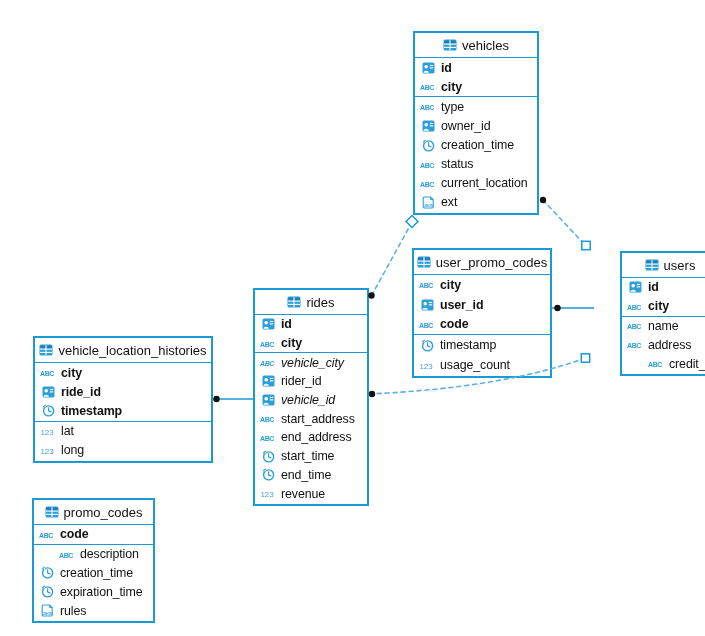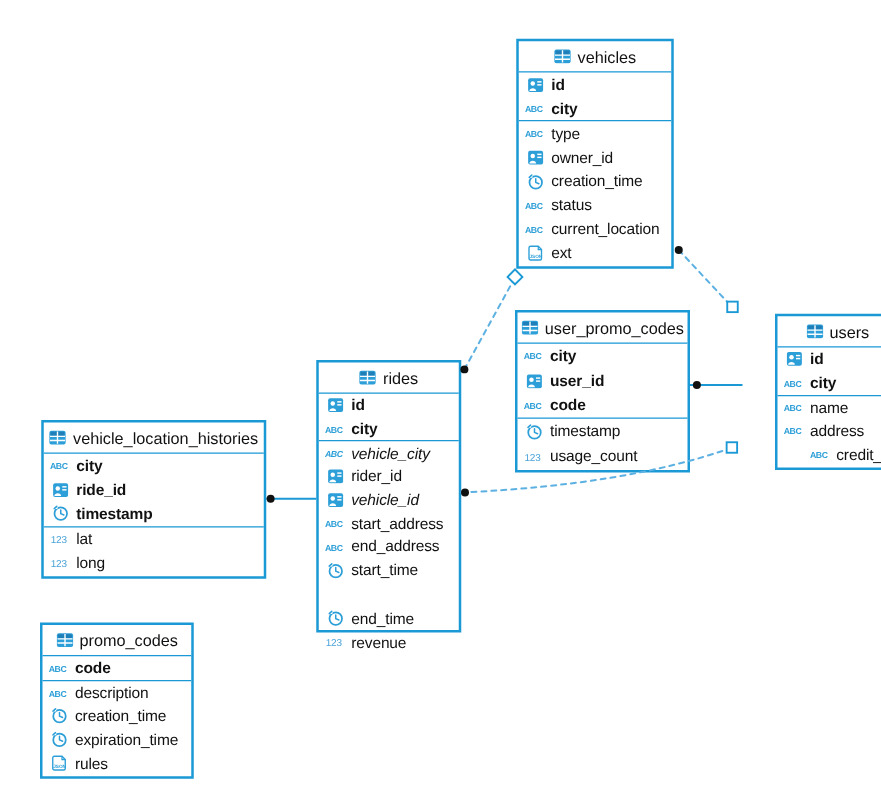--- a/index.html
+++ b/index.html
@@ -333,21 +333,21 @@
           <span class="f-icon">
             <svg width="13" height="13" viewBox="0 0 13 13">
               <circle cx="6.6" cy="6.9" r="5" fill="none" stroke="#2d9fd8" stroke-width="1.4"></circle>
               <path d="M6.6,6.9 L6.6,3.9 M6.6,6.9 L9.1,8" stroke="#2d9fd8" stroke-width="1.2" stroke-linecap="round" fill="none"></path>
               <rect x="0.6" y="0.6" width="3.4" height="2.6" fill="#fff"></rect>
               <path d="M1.4,2.9 L3.4,1.1" stroke="#2d9fd8" stroke-width="1.2" stroke-linecap="round"></path>
             </svg>
           </span>
           <span class="f-name">start_time</span>
         </div>
-        <div class="row" style="height: 18.7px; margin-top: 20px;">
+        <div class="row" style="height: 18.7px;">
           <span class="f-icon">
             <svg width="13" height="13" viewBox="0 0 13 13">
               <circle cx="6.6" cy="6.9" r="5" fill="none" stroke="#2d9fd8" stroke-width="1.4"></circle>
               <path d="M6.6,6.9 L6.6,3.9 M6.6,6.9 L9.1,8" stroke="#2d9fd8" stroke-width="1.2" stroke-linecap="round" fill="none"></path>
               <rect x="0.6" y="0.6" width="3.4" height="2.6" fill="#fff"></rect>
               <path d="M1.4,2.9 L3.4,1.1" stroke="#2d9fd8" stroke-width="1.2" stroke-linecap="round"></path>
             </svg>
           </span>
           <span class="f-name">end_time</span>
         </div>
@@ -443,21 +443,21 @@
         <div class="row" style="height: 18.8px;">
           <span class="f-icon">
             <svg width="16" height="11" viewBox="0 0 16 11">
               <text x="0" y="8.6" font-size="7" font-weight="bold" fill="#2d9fd8" letter-spacing="-0.4" font-family="Liberation Sans,sans-serif">ABC</text>
             </svg>
           </span>
           <span class="f-name key">code</span>
         </div>
       </div>
       <div class="sect flds" style="border-top-color: rgb(26, 153, 213);">
-        <div class="row" style="height: 18.8px;">
+        <div class="row" style="height: 18.8px; margin-left: 20px;">
           <span class="f-icon">
             <svg width="16" height="11" viewBox="0 0 16 11">
               <text x="0" y="8.6" font-size="7" font-weight="bold" fill="#2d9fd8" letter-spacing="-0.4" font-family="Liberation Sans,sans-serif">ABC</text>
             </svg>
           </span>
           <span class="f-name">description</span>
         </div>
         <div class="row" style="height: 18.8px;">
           <span class="f-icon">
             <svg width="13" height="13" viewBox="0 0 13 13">

